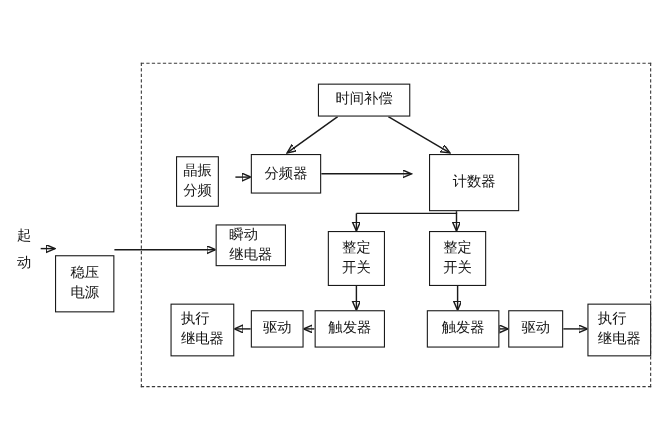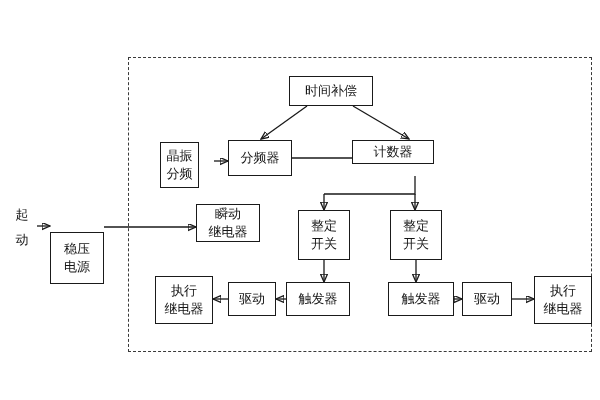--- a/index.html
+++ b/index.html
@@ -16,21 +16,21 @@
     color: #151515;
     overflow: hidden;
   }
   .block {
     position: absolute;
     border: 1px solid #1a1a1a;
     background: #ffffff;
     display: flex;
     align-items: center;
     justify-content: center;
-    text-align: center;
+    text-align: left;
     font-size: 13px;
     line-height: 1.4;
     white-space: pre-line;
     box-sizing: border-box;
   }
   .plain-label {
     position: absolute;
     font-size: 13px;
     line-height: 1.95;
     text-align: center;
@@ -96,21 +96,21 @@
   <div class="block" style="left:50px;  top:200px; width:54px; height:52px;margin-top:32px;">稳压
 电源</div>
 
   <div class="block" style="left:289px; top:76px;  width:84px; height:30px;">时间补偿</div>
 
   <div class="block" style="left:160px; top:142px; width:39px; height:46px;">晶振
 分频</div>
 
   <div class="block" style="left:228px; top:140px; width:64px; height:36px;font-family:Liberation Serif, serif;">分频器</div>
 
-  <div class="block" style="left:352px; top:140px; width:82px; height:24px;">计数器</div>
+  <div class="block" style="left:390px; top:140px; width:82px; height:52px;">计数器</div>
 
   <div class="block" style="left:196px; top:204px; width:64px; height:38px;">瞬动
 继电器</div>
 
   <div class="block" style="left:298px; top:210px; width:52px; height:50px;">整定
 开关</div>
 
   <div class="block" style="left:390px; top:210px; width:52px; height:50px;">整定
 开关</div>
 

